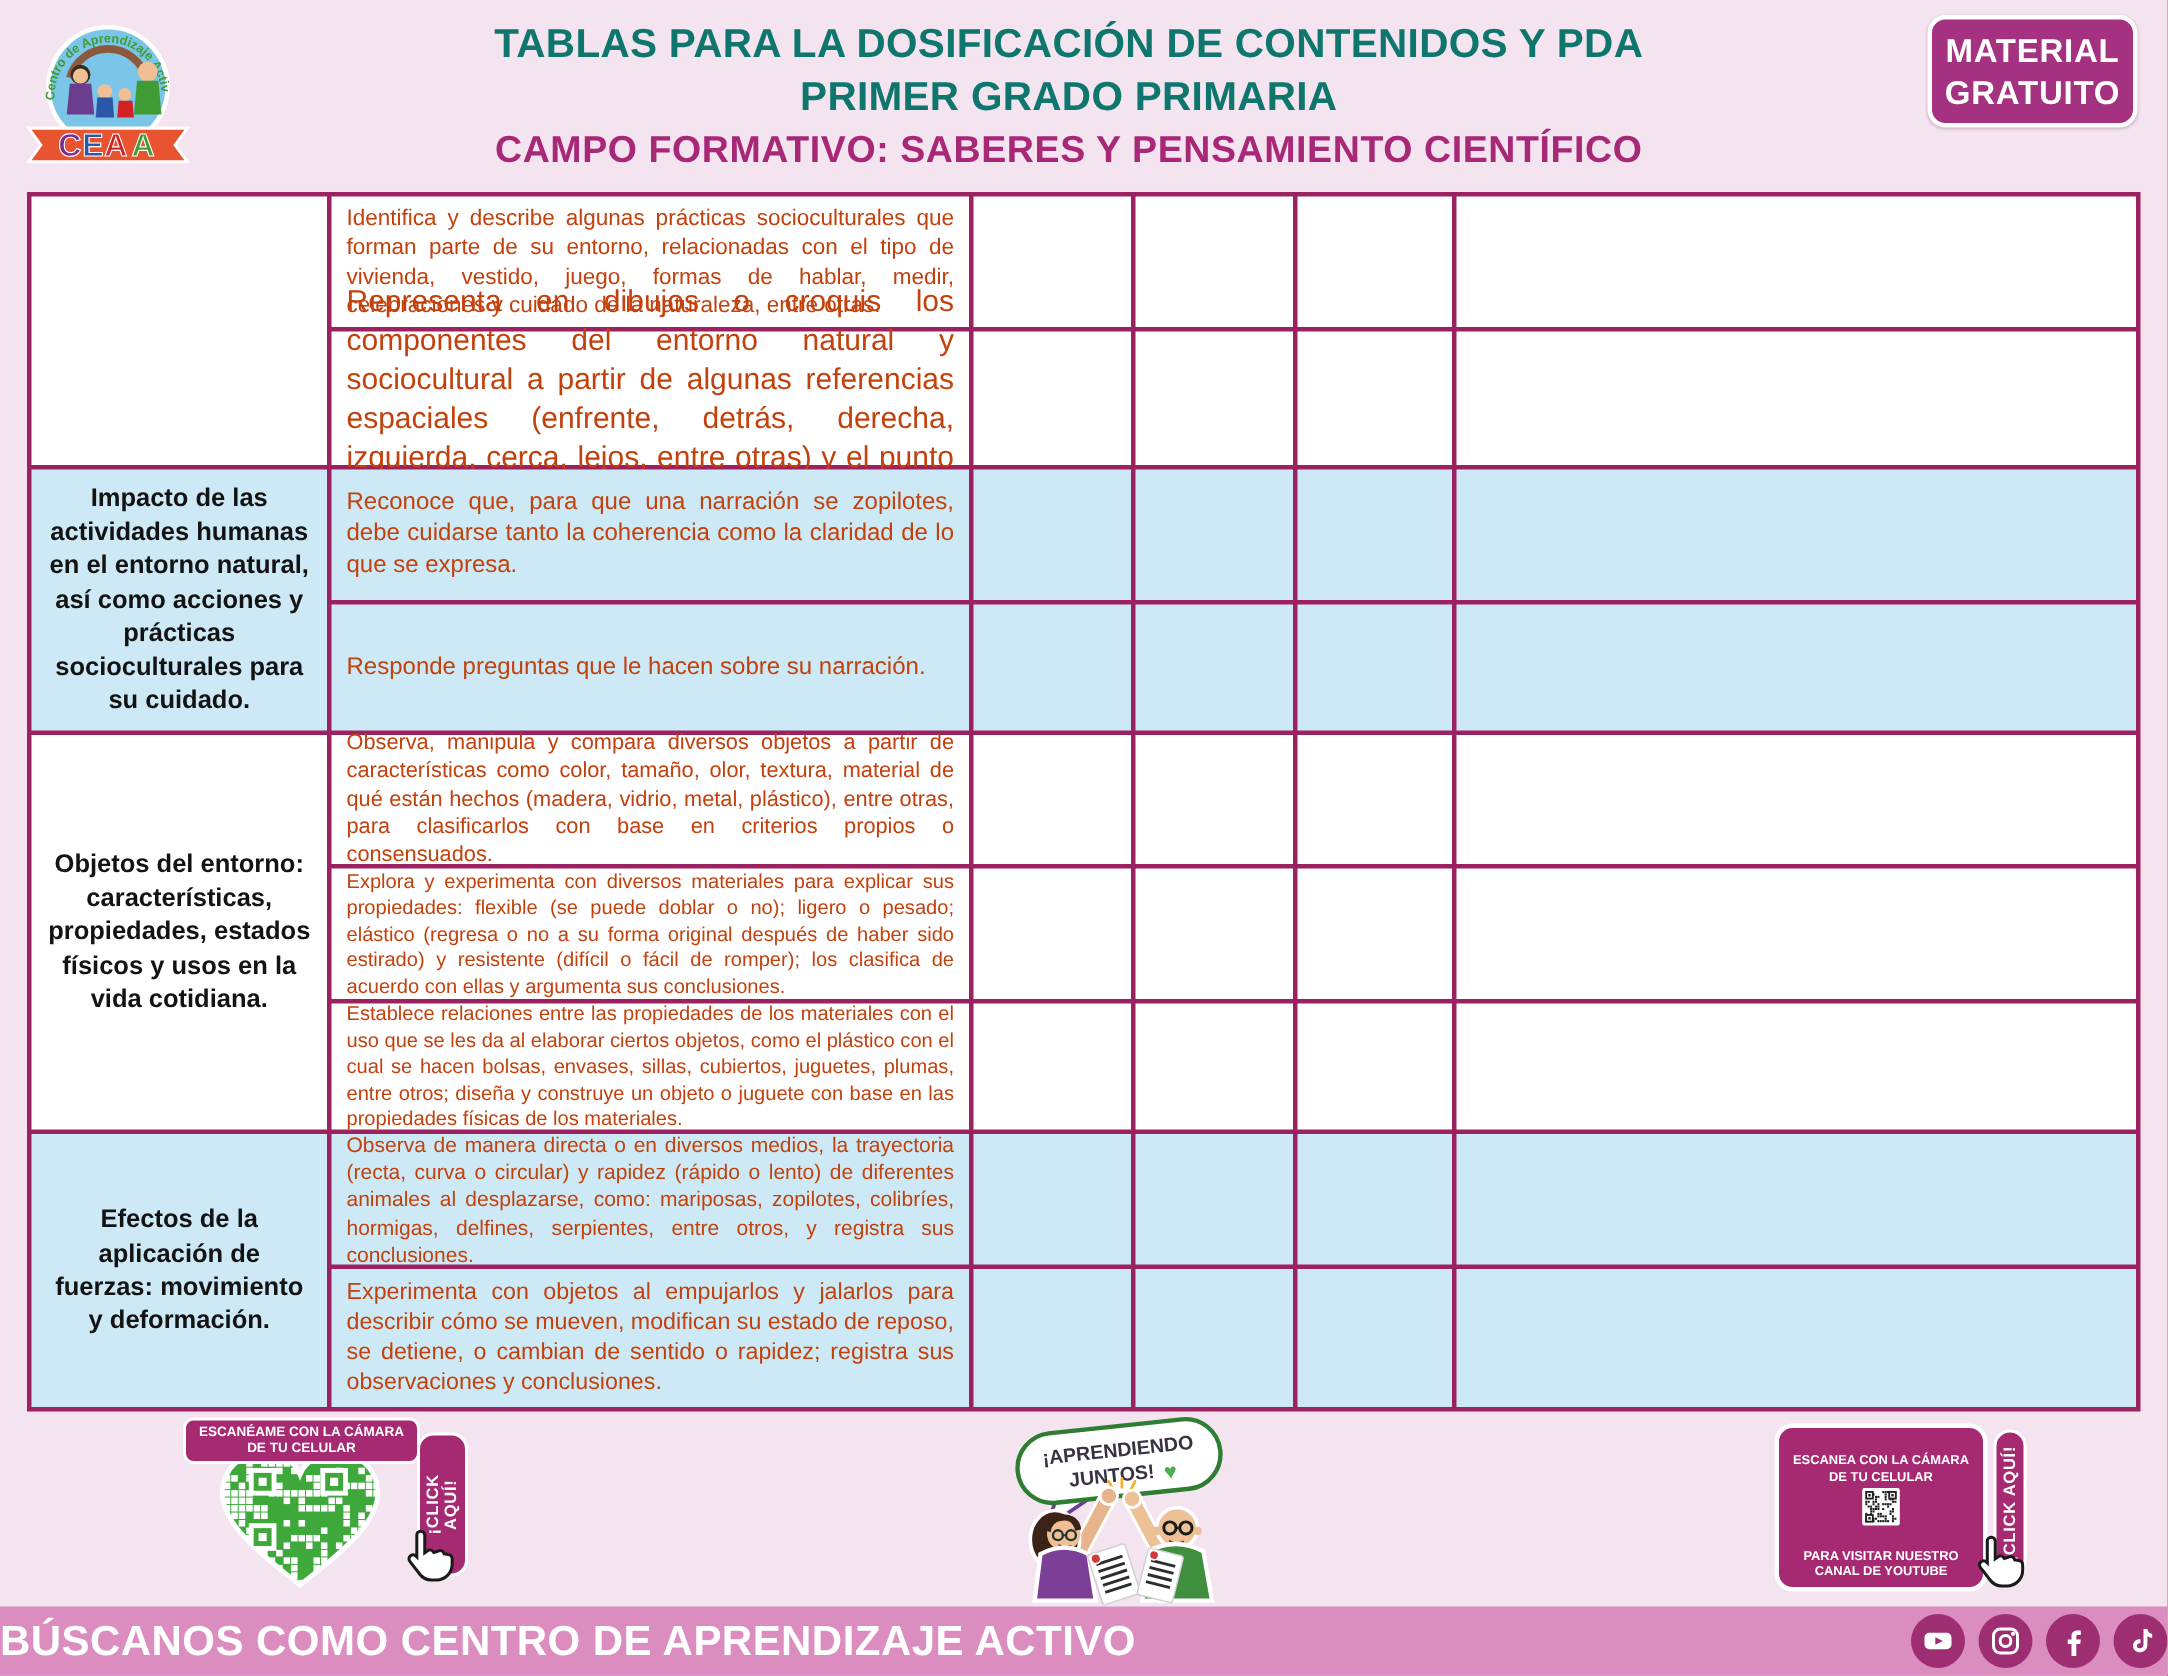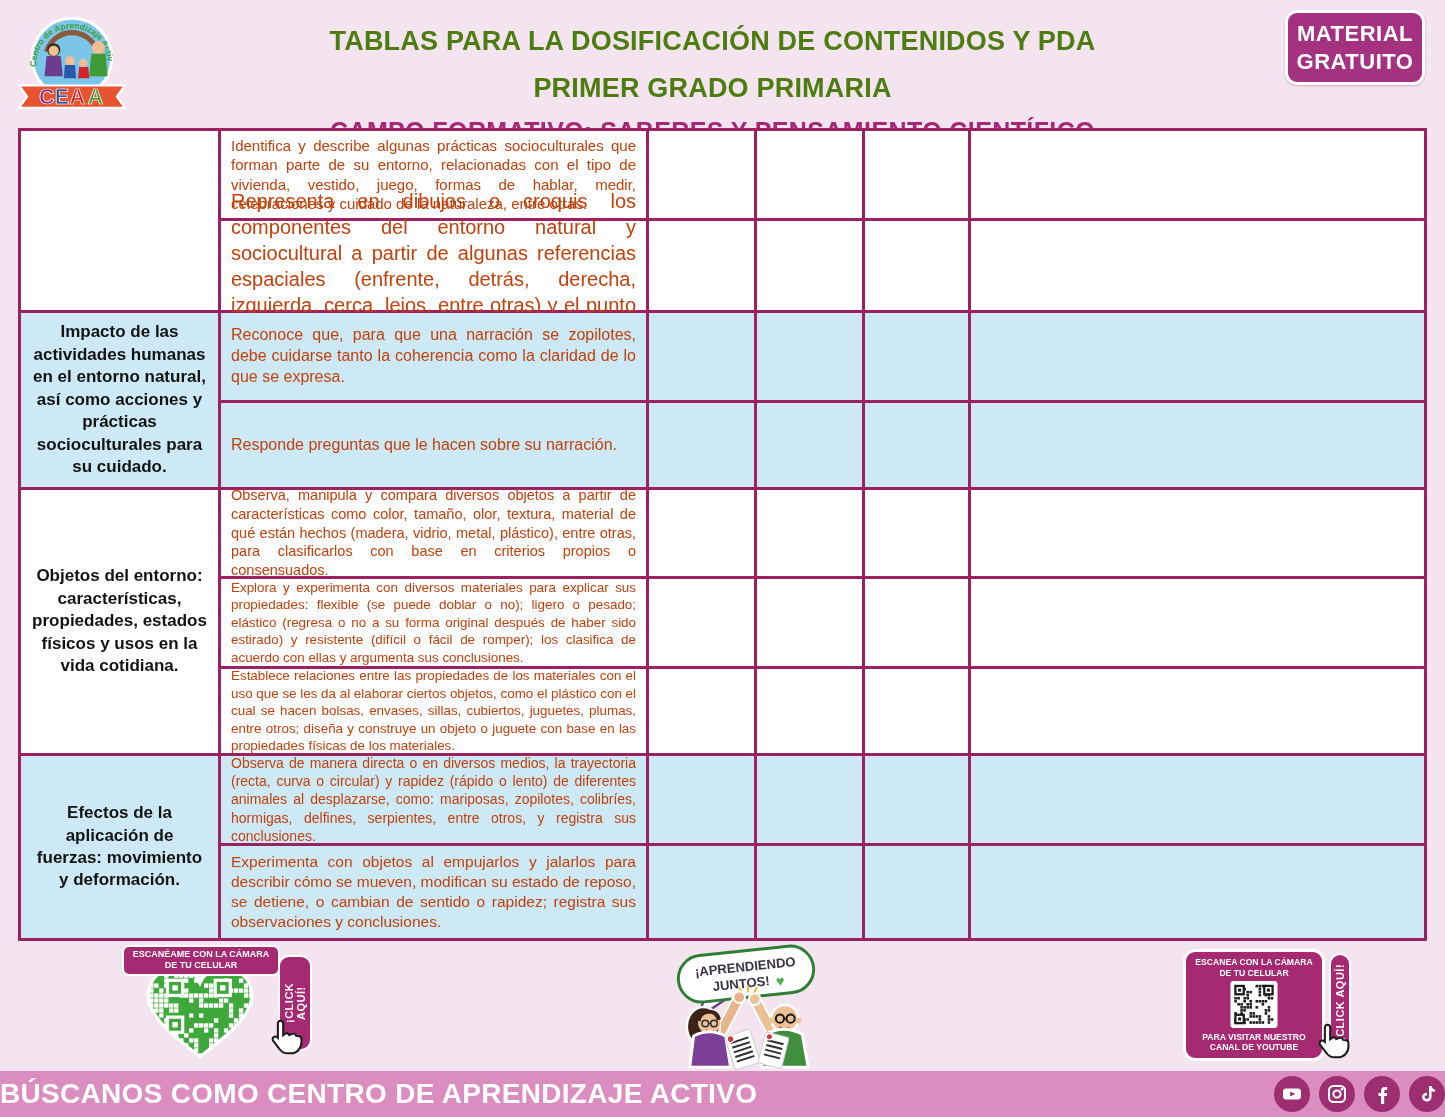--- a/index.html
+++ b/index.html
@@ -3,21 +3,21 @@
 <meta charset="utf-8">
 <style>
   html,body{margin:0;padding:0;}
   body{width:1445px;height:1117px;overflow:hidden;font-family:"Liberation Sans",sans-serif;}
   .page{position:relative;width:1445px;height:1117px;background:#f3e4f0;}
 
   
   .header{position:absolute;top:0;left:0;width:100%;height:128px;}
   .logo{position:absolute;left:16px;top:4px;width:112px;height:116px;}
   .titles{position:absolute;left:150px;right:170px;top:12px;text-align:center;}
-  .title-main{font-size:27px;font-weight:800;color:#4d7c0f;letter-spacing:.2px;line-height:1.28;margin:12px;}
+  .title-main{font-size:27px;font-weight:800;color:#0f766e;letter-spacing:.2px;line-height:1.28;margin:0;}
   .title-campo{font-size:25px;font-weight:800;color:#a82877;letter-spacing:.4px;margin-top:5px;}
   .badge{position:absolute;right:20px;top:10px;width:118px;padding:7px 8px;background:#a53181;
          border:3px solid #fff;border-radius:12px;text-align:center;box-shadow:0 1px 2px rgba(90,20,70,.25);}
   .badge div{color:#fff;font-size:22px;font-weight:800;line-height:1.25;letter-spacing:.5px;}
 
   
   .grid{position:absolute;left:18px;top:128px;width:1409px;box-sizing:border-box;
         display:grid;background:#9c2161;gap:3px;padding:3px;
         grid-template-columns:197px 425px 105px 105px 103px 1fr;
         grid-template-rows:87px 89px 87px 84px 86px 87px 84px 87px 92px;}
@@ -42,21 +42,21 @@
   .qr-left .top-pill{position:absolute;left:6px;top:0;width:158px;font-size:9px;padding:2px 4px;z-index:3;}
   .qr-left svg.heart{position:absolute;left:18px;top:12px;z-index:2;}
   .qr-left .click-pill{left:162px;top:10px;height:96px;}
   .qr-left .cursor{position:absolute;left:148px;top:72px;z-index:4;}
 
   .center-art{position:absolute;left:648px;top:0;width:196px;height:128px;}
 
   .qr-right{position:absolute;left:1183px;top:6px;width:185px;height:118px;}
   .qr-card{position:absolute;left:0;top:0;width:142px;height:112px;background:#a62a72;border:3px solid #fff;
            border-radius:12px;box-sizing:border-box;display:flex;flex-direction:column;align-items:center;padding:5px 4px;}
-  .qr-card .lab{color:#fff;font-weight:bold;font-size:8.6px;text-align:center;line-height:1.25;}
+  .qr-card .lab{color:#fff;font-weight:bold;font-size:8.6px;text-align:center;line-height:1.25;margin-top:11px;}
   .qr-right .click-pill{left:146px;top:4px;height:98px;}
   .qr-right .cursor{position:absolute;left:128px;top:72px;z-index:4;}
 
   
   .footer{position:absolute;left:0;top:1071px;width:100%;height:46px;background:#dc8dc0;
           display:flex;align-items:center;justify-content:space-between;gap:22px;}
   .footer-text{color:#fff;font-weight:800;font-size:28px;letter-spacing:.3px;}
   .socials{display:flex;gap:9px;align-items:center;}
   .soc{width:36px;height:36px;border-radius:50%;background:#9e2e72;display:flex;align-items:center;justify-content:center;}
 </style>

